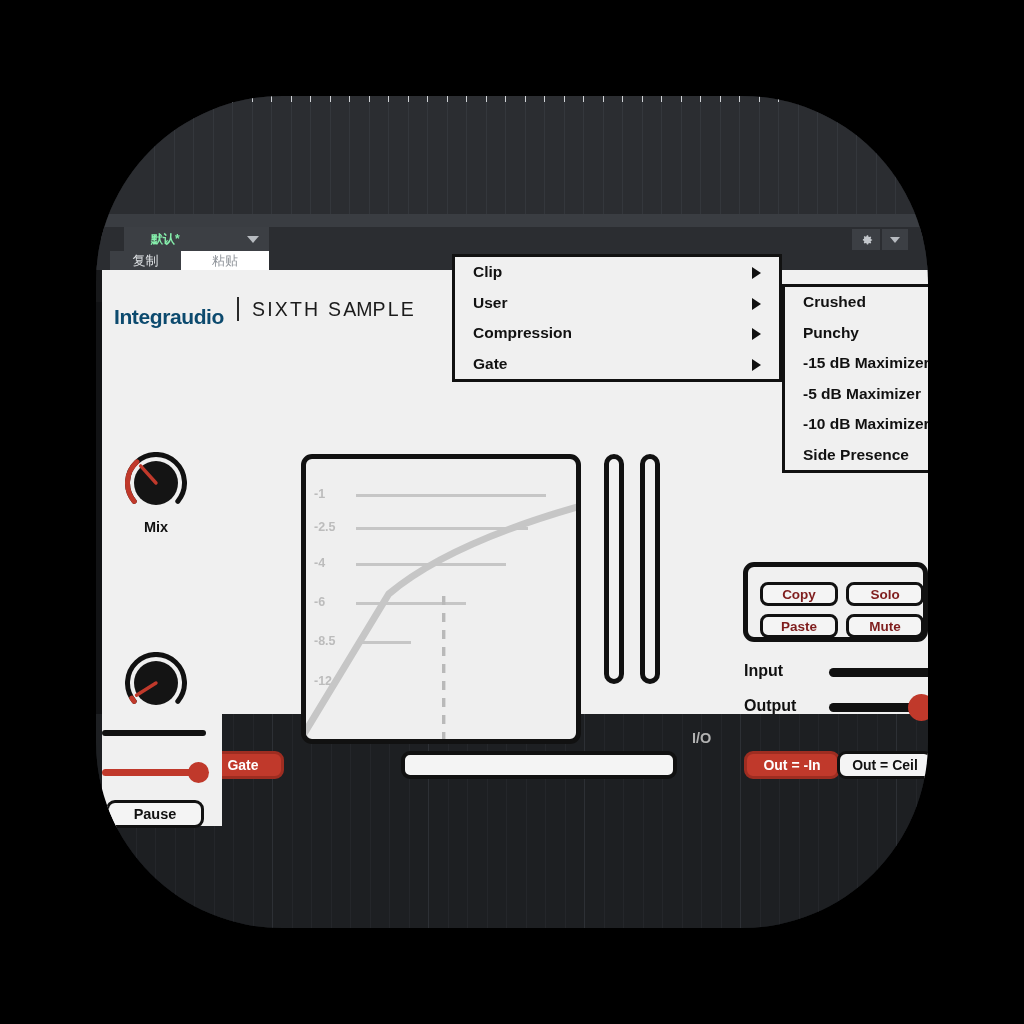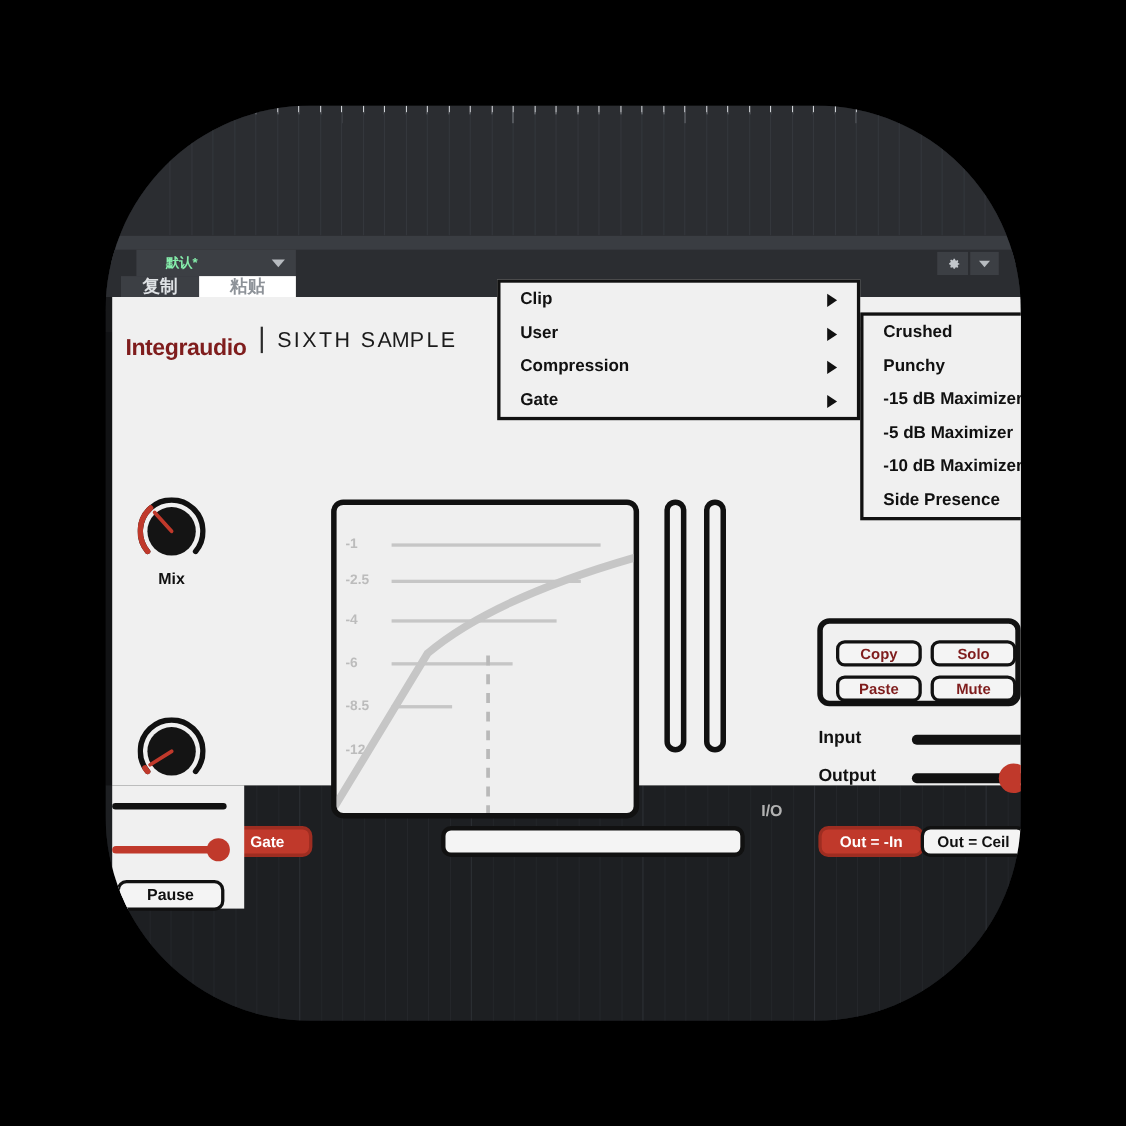--- a/index.html
+++ b/index.html
@@ -74,21 +74,21 @@
   }
   .chrome-preset .caret {
     position: absolute; right: 10px; top: 9px;
     width: 0; height: 0;
     border-left: 6px solid transparent; border-right: 6px solid transparent;
     border-top: 7px solid #b7bbc0;
   }
   .chrome-btn {
     position: absolute; top: 24px; height: 19px;
     display: flex; align-items: center; justify-content: center;
-    font-size: 16px; font-weight: bold;
+    font-size: 13px; font-weight: normal;
   }
   .chrome-btn.copy { left: 14px; width: 71px; background: #3c3f44; color: #dfe2e5; }
   .chrome-btn.paste { left: 85px; width: 88px; background: #ffffff; color: #8d9298; }
   .chrome-gear {
     position: absolute; right: 48px; top: 2px; width: 28px; height: 21px;
     display: flex; align-items: center; justify-content: center;
     background: #3c3f44;
   }
   .chrome-arrow {
     position: absolute; right: 20px; top: 2px; width: 26px; height: 21px;
@@ -107,21 +107,21 @@
     width: 826px; height: 444px;
     background: #f0f0f0;
   }
 
   
   .brand {
     position: absolute; left: 12px; top: 24px;
     display: flex; align-items: center; height: 30px;
   }
   .brand-main {
-    font-size: 21px; font-weight: bold; color: #7f1d1d;
+    font-size: 21px; font-weight: bold; color: #0c4a6e;
     letter-spacing: -0.4px;
     margin-top: 16px;
   }
   .brand-div {
     width: 2px; height: 24px; background: #2a2a2a; margin: 0 13px;
   }
   .brand-sub {
     font-size: 19.5px; color: #1b1b1b; letter-spacing: 2.2px;
     font-weight: 300;
   }

